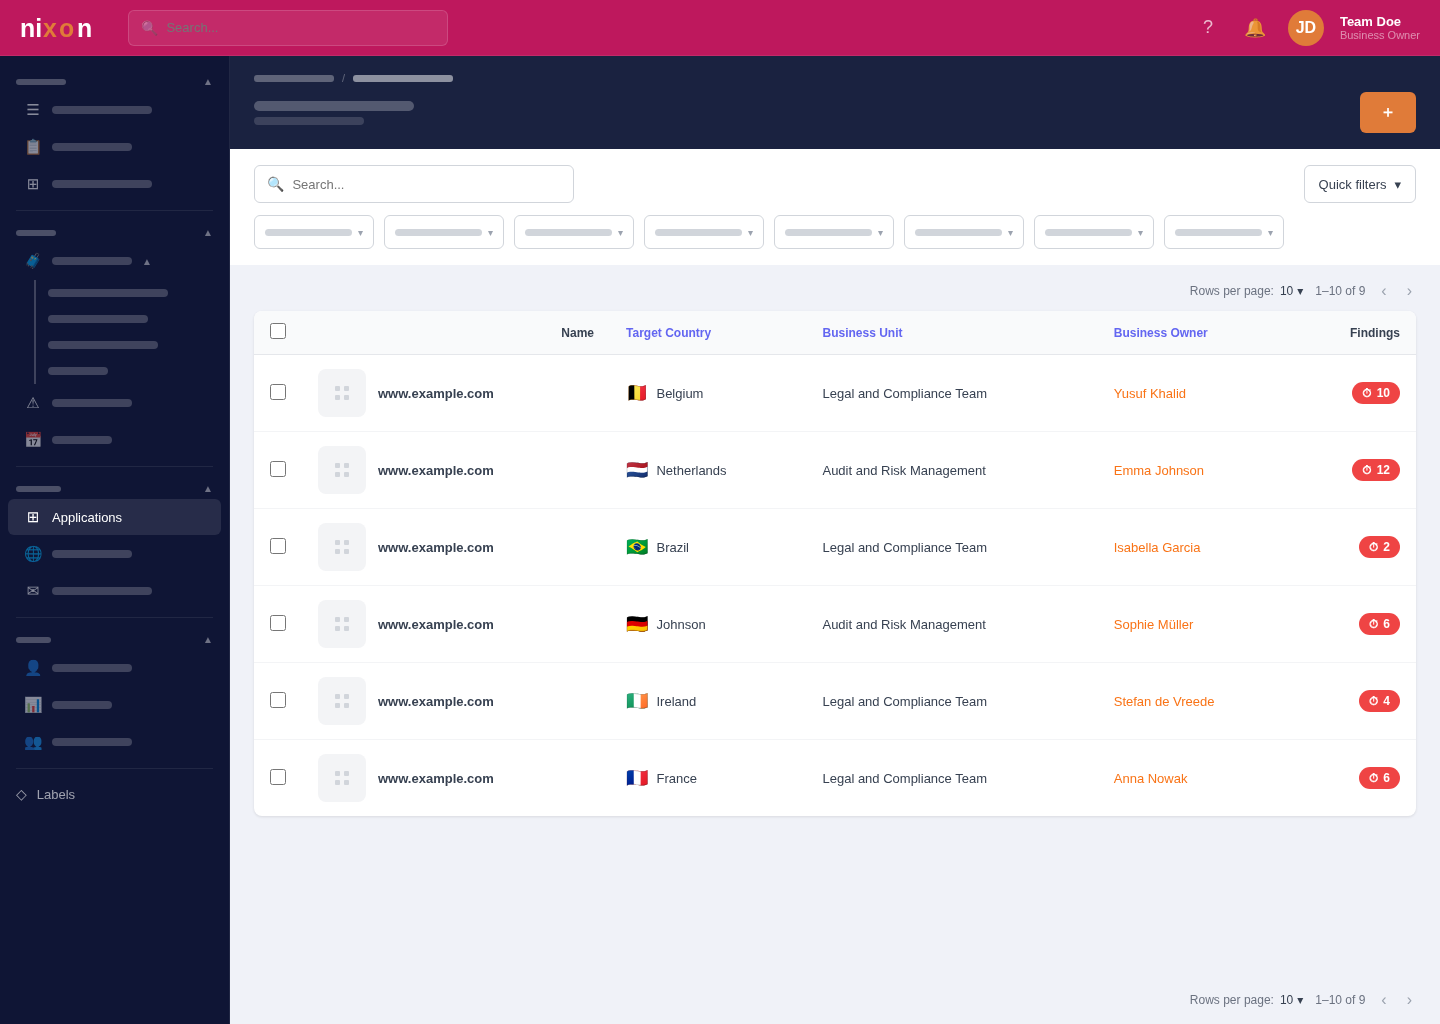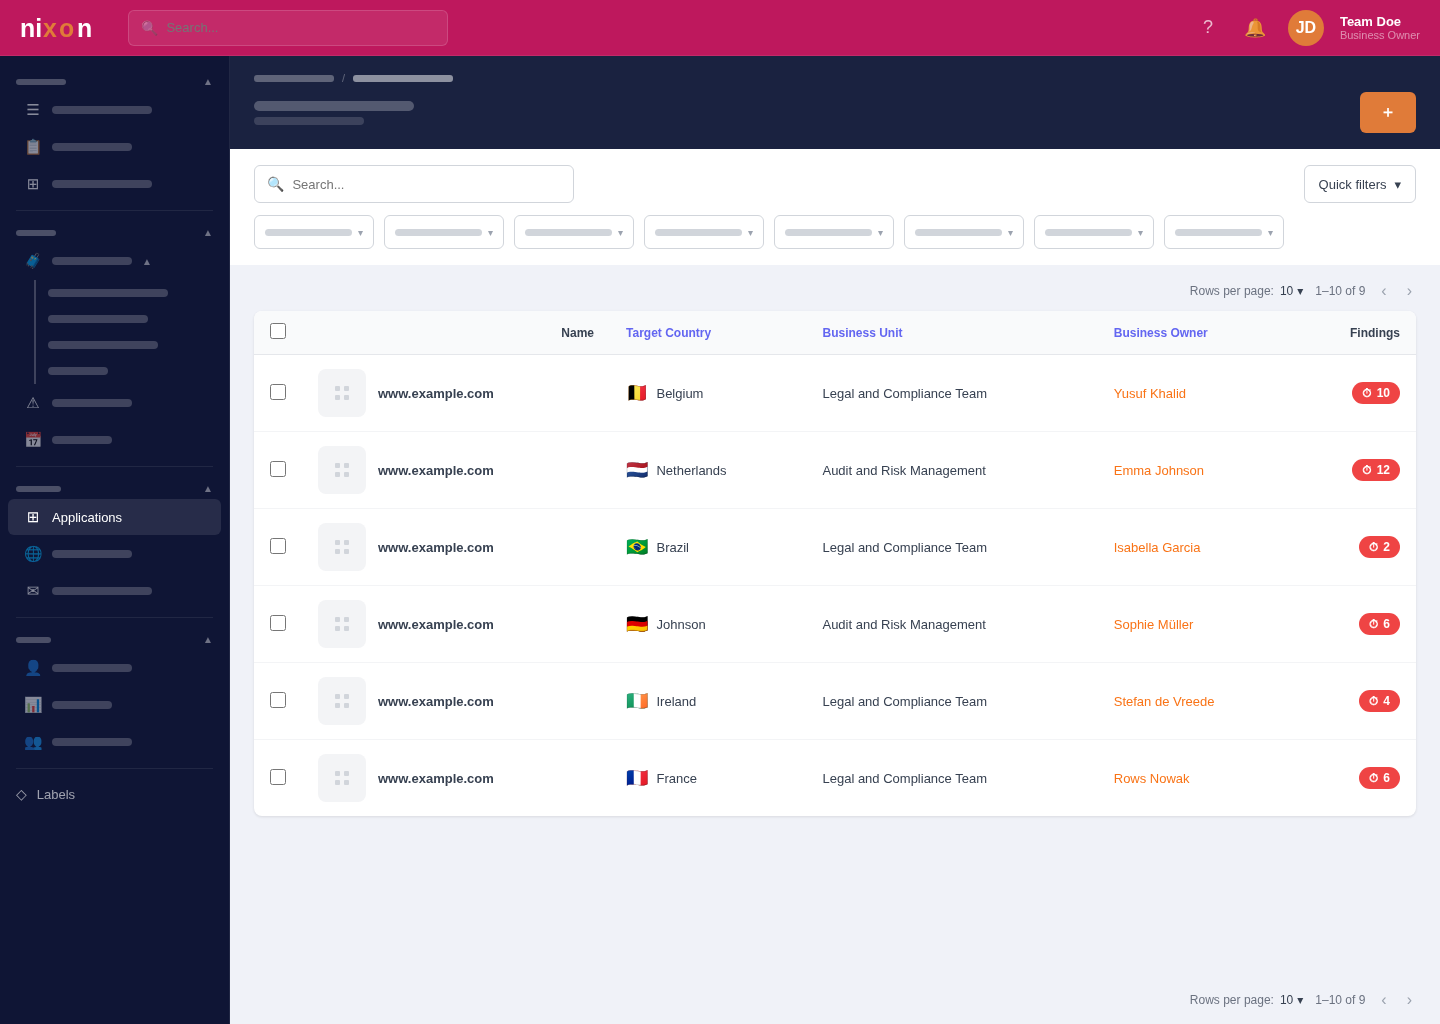--- a/index.html
+++ b/index.html
@@ -856,21 +856,21 @@
       <td>
         <div class="country-cell">
           <span class="flag">🇫🇷</span>
           <span>France</span>
         </div>
       </td>
       <td>
         <span class="business-unit">Legal and Compliance Team</span>
       </td>
       <td>
-        <span class="owner-name">Rows Nowak</span>
+        <span class="owner-name">Anna Nowak</span>
       </td>
       <td style="text-align:right;">
         <span class="findings-badge">
           <span class="findings-icon">⏱</span>
           <span>6</span>
         </span>
       </td>
     </tr>
             </tbody>
         </table>

